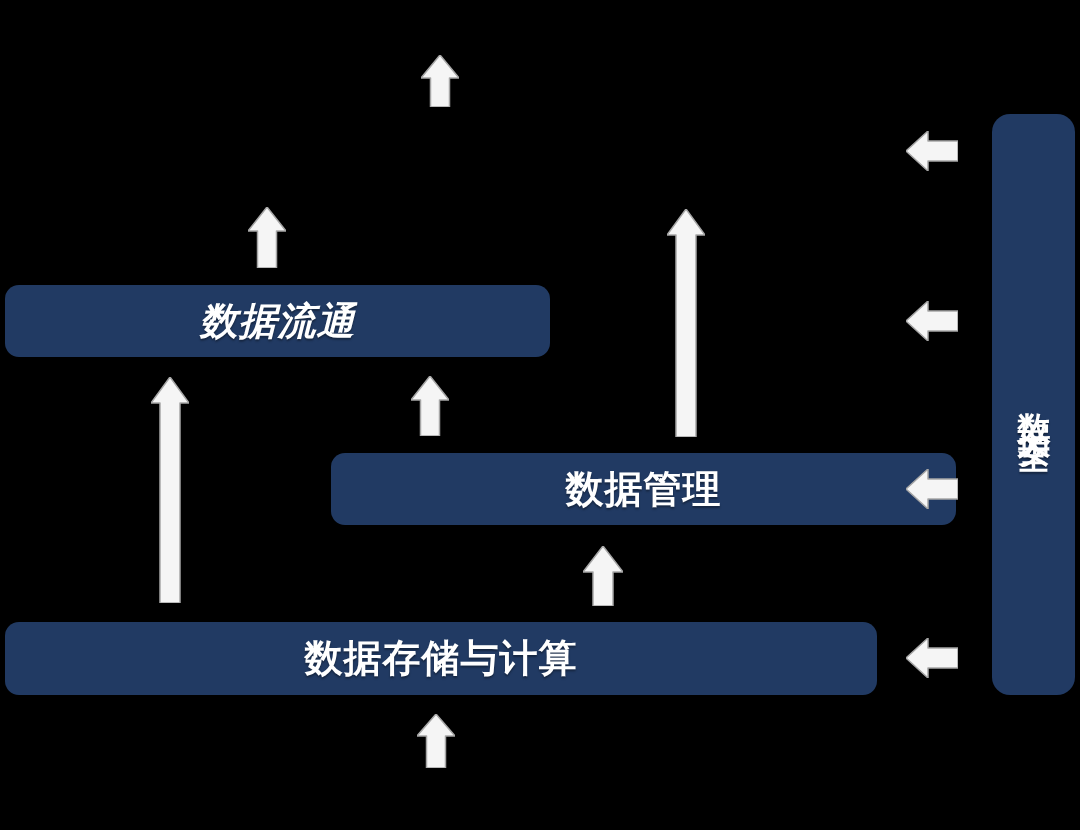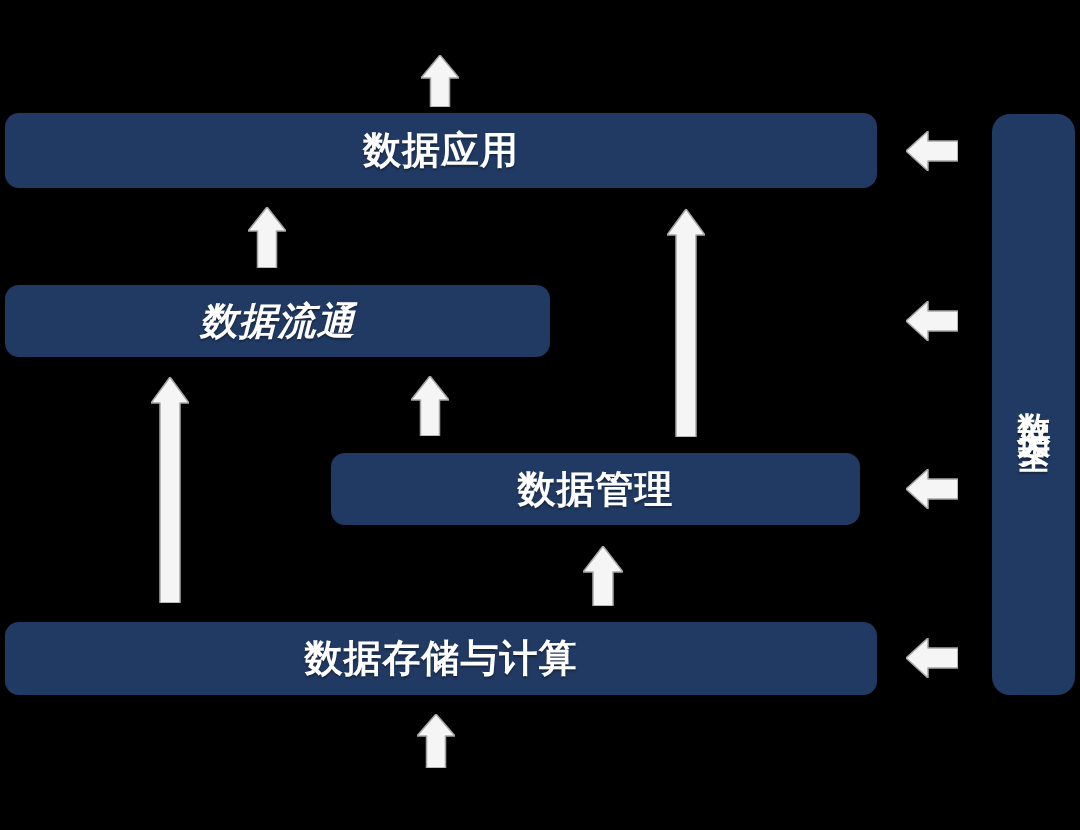--- a/index.html
+++ b/index.html
@@ -11,21 +11,21 @@
   .box{
     position:absolute;background:var(--box-fill,#213a63);
     border-radius:14px;display:flex;align-items:center;justify-content:center;
   }
   .box-label{
     color:var(--label-text,#fff);font-weight:bold;font-size:38px;
     letter-spacing:1px;text-shadow:0 2px 2px rgba(0,0,0,0.35);white-space:nowrap;
   }
   #box-application{left:5px;top:113px;width:872px;height:75px;}
   #box-circulation{left:5px;top:285px;width:545px;height:72px;font-style:italic;}
-  #box-management{left:331px;top:453px;width:529px;height:72px;}
+  #box-management{left:331px;top:453px;width:625px;height:72px;}
   #box-storage{left:5px;top:622px;width:872px;height:73px;}
   .security-bar{
     position:absolute;left:992px;top:114px;width:83px;height:581px;
     background:var(--box-fill,#213a63);border-radius:18px;
     display:flex;align-items:center;justify-content:center;
   }
   .security-label{
     color:var(--label-text,#fff);font-weight:bold;font-size:33px;
     writing-mode:vertical-rl;text-orientation:upright;letter-spacing:9px;
     text-shadow:0 2px 2px rgba(0,0,0,0.35);
@@ -35,23 +35,20 @@
     fill:var(--arrow-fill,#f5f5f5);
     stroke:var(--arrow-outline,#a6a6a6);
     stroke-width:1.5;stroke-linejoin:round;
   }
 </style>
 </head>
 <body>
 
 <div class="stage">
 
-  <div class="box" id="box-application">
-    <span class="box-label">数据应用</span>
-  </div>
 
   <div class="box" id="box-circulation">
     <span class="box-label">数据流通</span>
   </div>
 
   <div class="box" id="box-management">
     <span class="box-label">数据管理</span>
   </div>
 
   <div class="box" id="box-storage">

